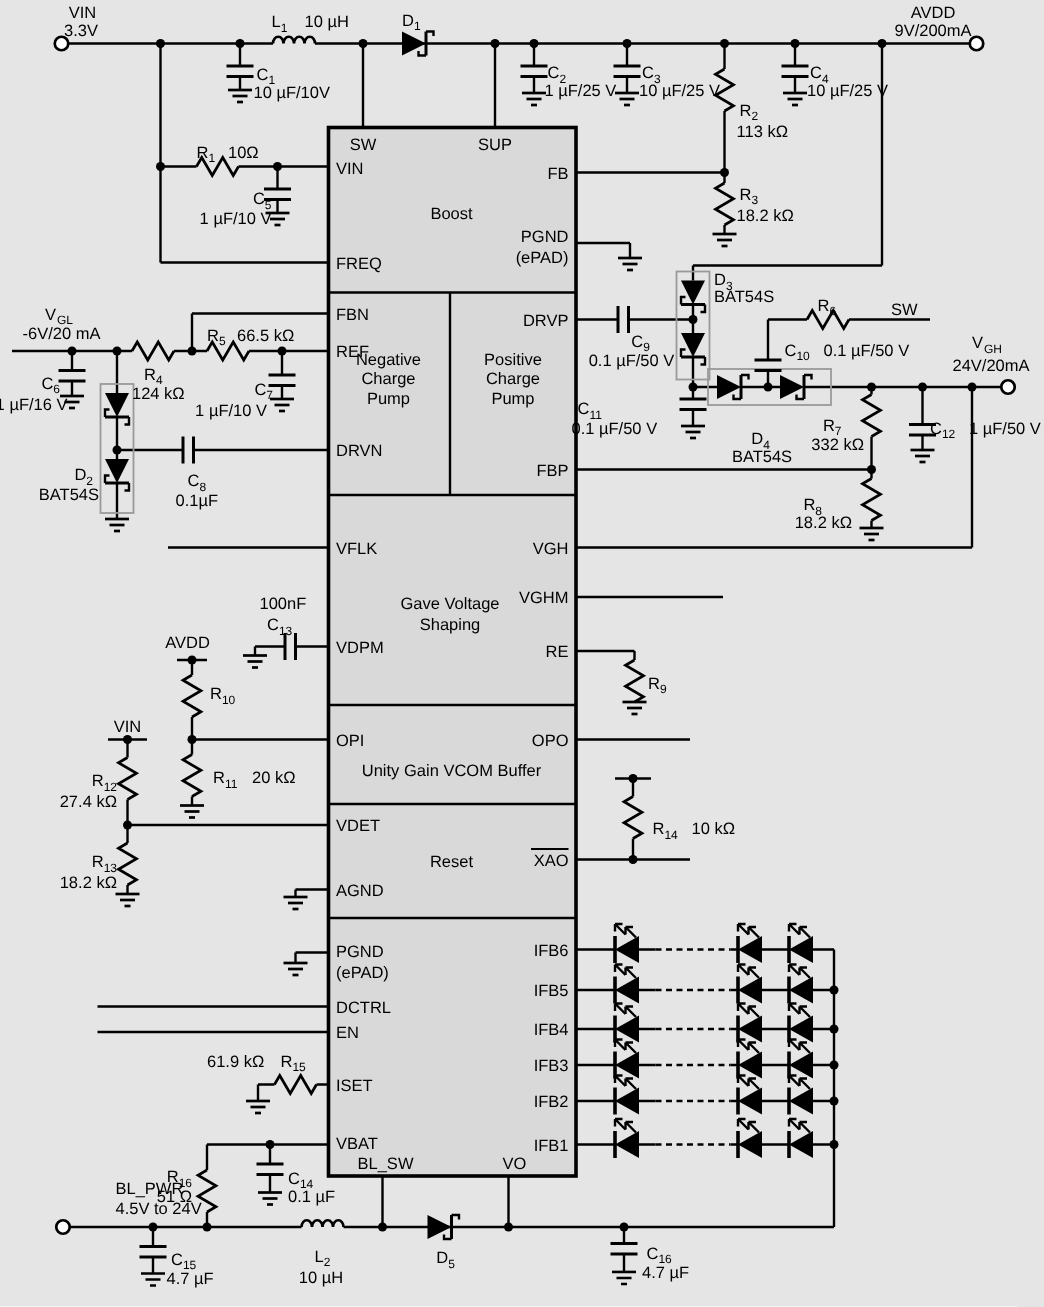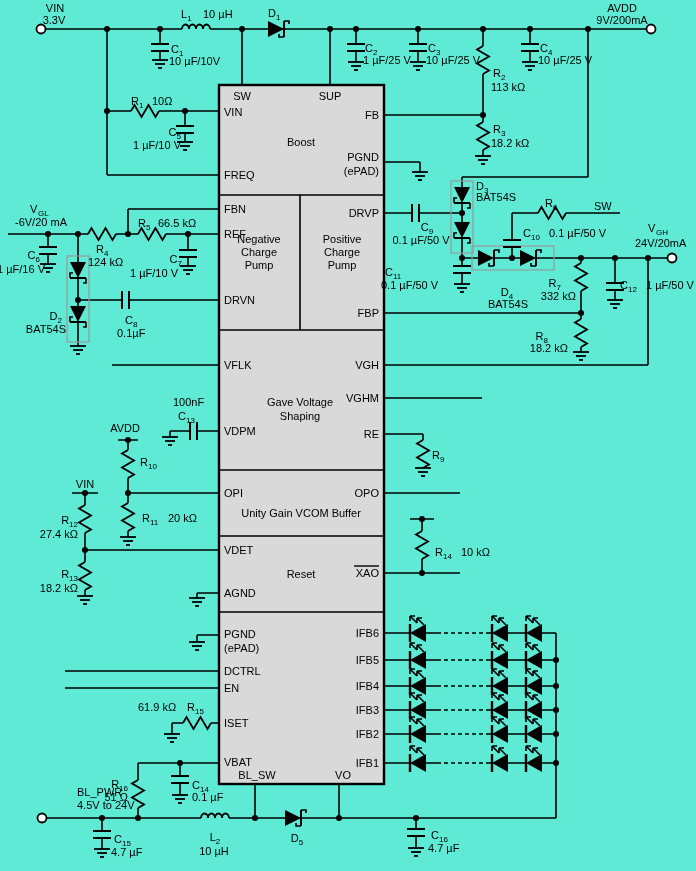--- a/index.html
+++ b/index.html
@@ -1,16 +1,16 @@
 <!DOCTYPE html>
 <html><head>
 <meta charset="utf-8">
 <style>
   html,body{margin:0;padding:0;background:#fff;}
-  #canvas{width:696px;height:871px;position:relative;background:#5eead4;}
+  #canvas{width:696px;height:871px;position:relative;background:#e5e5e5;}
   svg{display:block;}
   svg text{font-family:"Liberation Sans","DejaVu Sans",sans-serif;font-size:11px;fill:#000;}
   .sub{font-size:8px;}
   .w{stroke:#000;stroke-width:1.6;fill:none;stroke-linecap:butt;}
   .dash{stroke:#000;stroke-width:1.6;fill:none;stroke-dasharray:4 3;}
   .sym{stroke:#000;stroke-width:1.8;fill:none;}
   .dot{fill:#000;stroke:none;}
   .term{fill:#fff;stroke:#000;stroke-width:1.8;}
   .icblock{fill:#d9d9d9;stroke:#000;stroke-width:2.4;}
   .div{stroke:#000;stroke-width:1.6;fill:none;}

